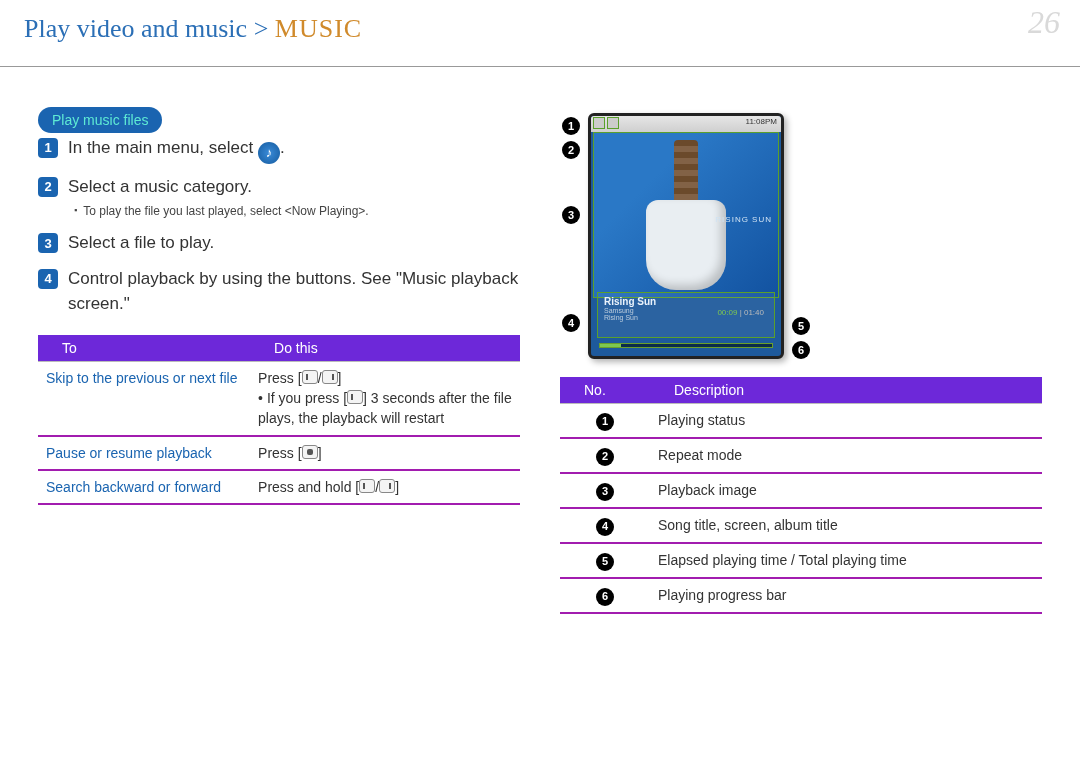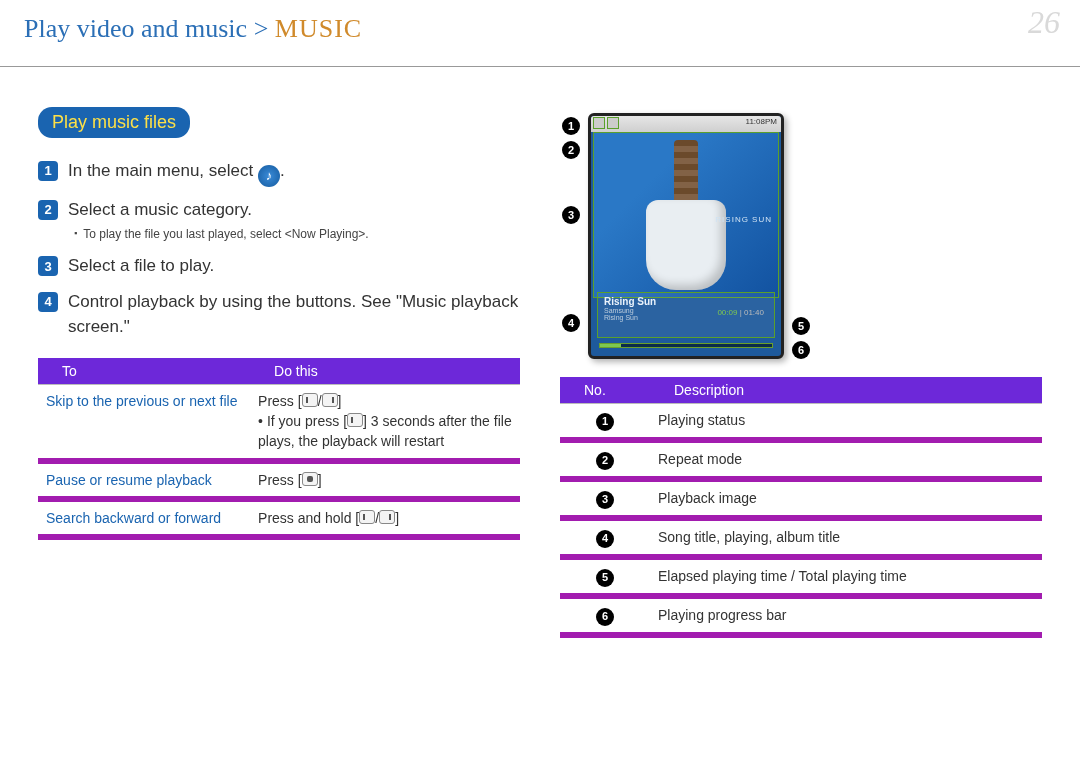--- a/index.html
+++ b/index.html
@@ -42,25 +42,25 @@
     display: flex;
     padding: 40px 38px 0 38px;
     gap: 40px;
   }
   .col {
     flex: 1;
   }
   .pill {
     display: inline-block;
     background: #1a64b0;
-    color: #fde047;
+    color: #5eead4;
     padding: 5px 14px;
     border-radius: 14px;
-    font-size: 18px;
-    margin-bottom: 20px;
+    font-size: 14px;
+    margin-bottom: 2px;
   }
   .steps { margin: 0; padding: 0; list-style: none; }
   .steps li {
     display: flex;
     align-items: flex-start;
     margin-bottom: 10px;
     font-size: 17px;
     line-height: 1.5;
   }
   .step-num {
@@ -112,21 +112,21 @@
   }
   .action-table th, .desc-table th {
     background: #6d28d9;
     color: #fff;
     text-align: left;
     padding: 5px 24px;
     font-weight: normal;
     border-bottom: 1px solid #bbb;
   }
   .action-table td, .desc-table td {
-    border-bottom: 6px solid #a21caf;
+    border-bottom: 2px solid #a21caf;
     padding: 6px 8px;
     vertical-align: top;
     line-height: 1.45;
   }
   .link-blue { color: #1a64b0; }
   .btn-glyph {
     display: inline-block;
     border: 1px solid #888;
     border-radius: 3px;
     width: 14px;
@@ -436,21 +436,21 @@
       <tr>
         <td class="num-col"><span class="call-num">2</span></td>
         <td>Repeat mode</td>
       </tr>
       <tr>
         <td class="num-col"><span class="call-num">3</span></td>
         <td>Playback image</td>
       </tr>
       <tr>
         <td class="num-col"><span class="call-num">4</span></td>
-        <td>Song title, playing, album title</td>
+        <td>Song title, screen, album title</td>
       </tr>
       <tr>
         <td class="num-col"><span class="call-num">5</span></td>
         <td>Elapsed playing time / Total playing time</td>
       </tr>
       <tr>
         <td class="num-col"><span class="call-num">6</span></td>
         <td>Playing progress bar</td>
       </tr>
     </tbody>

